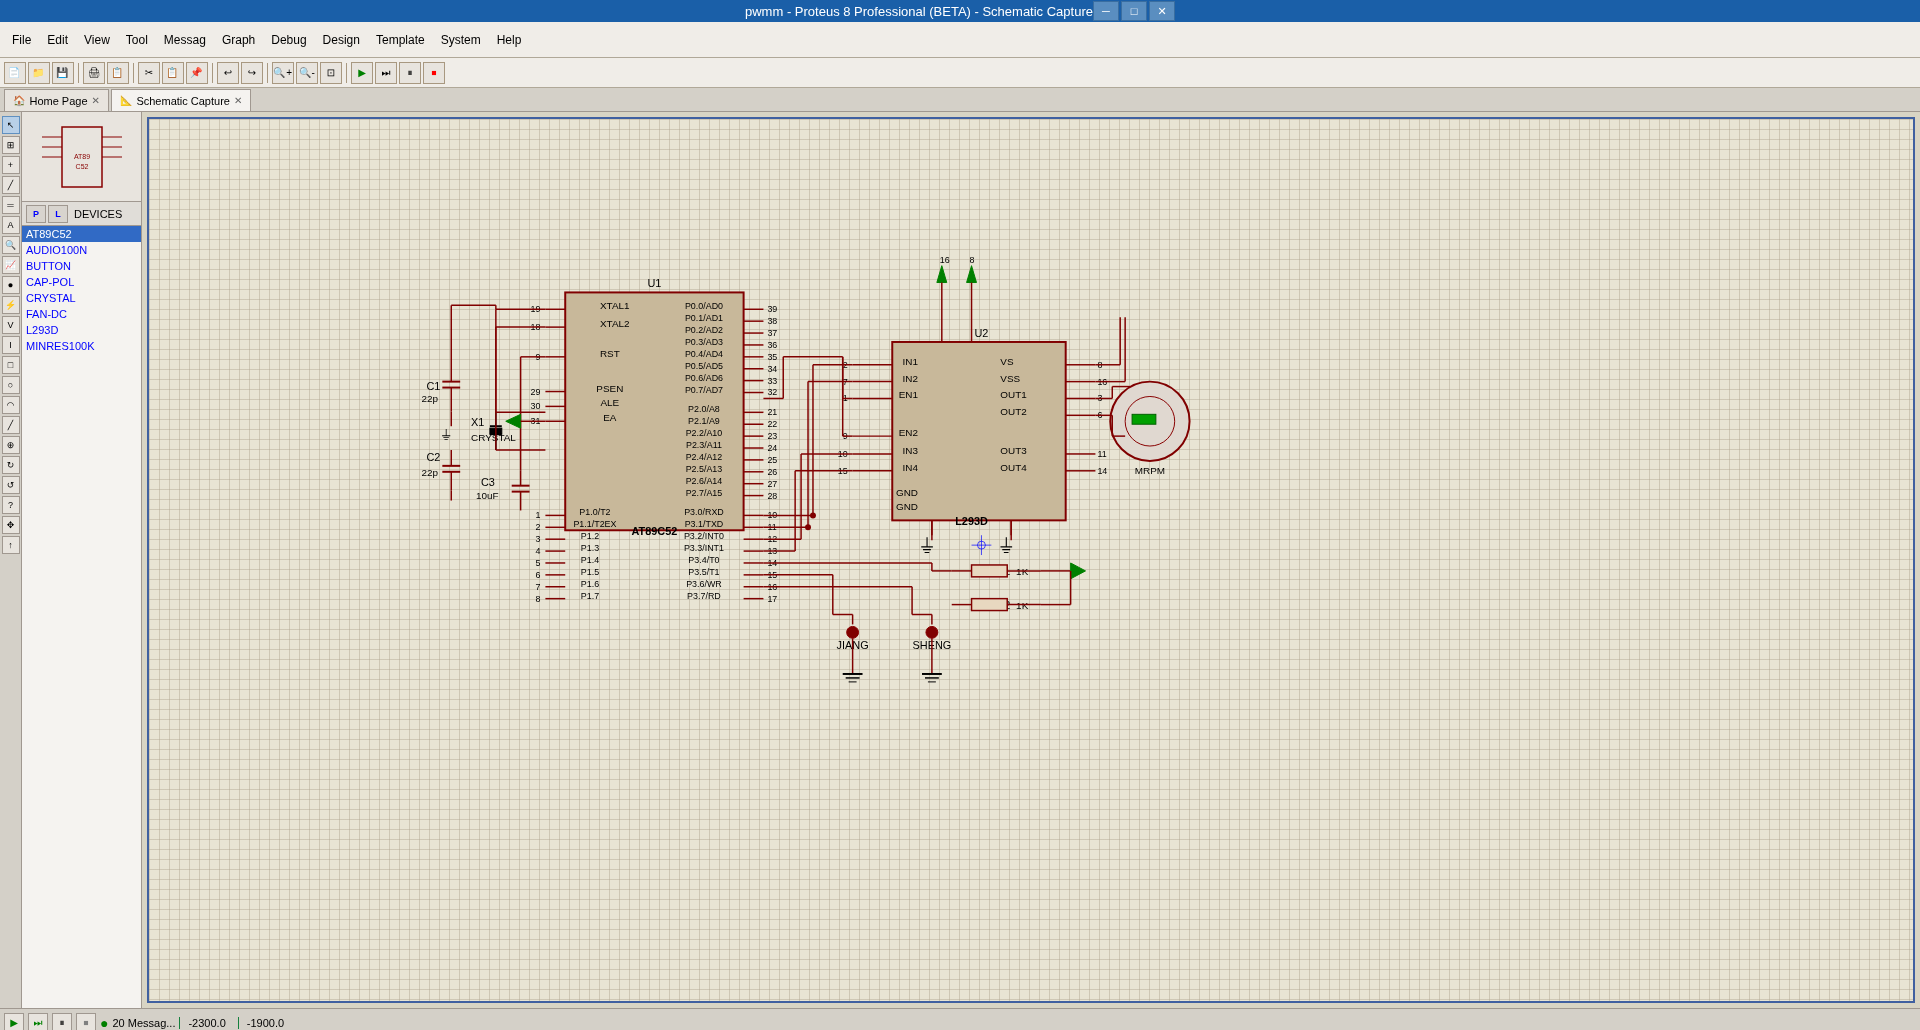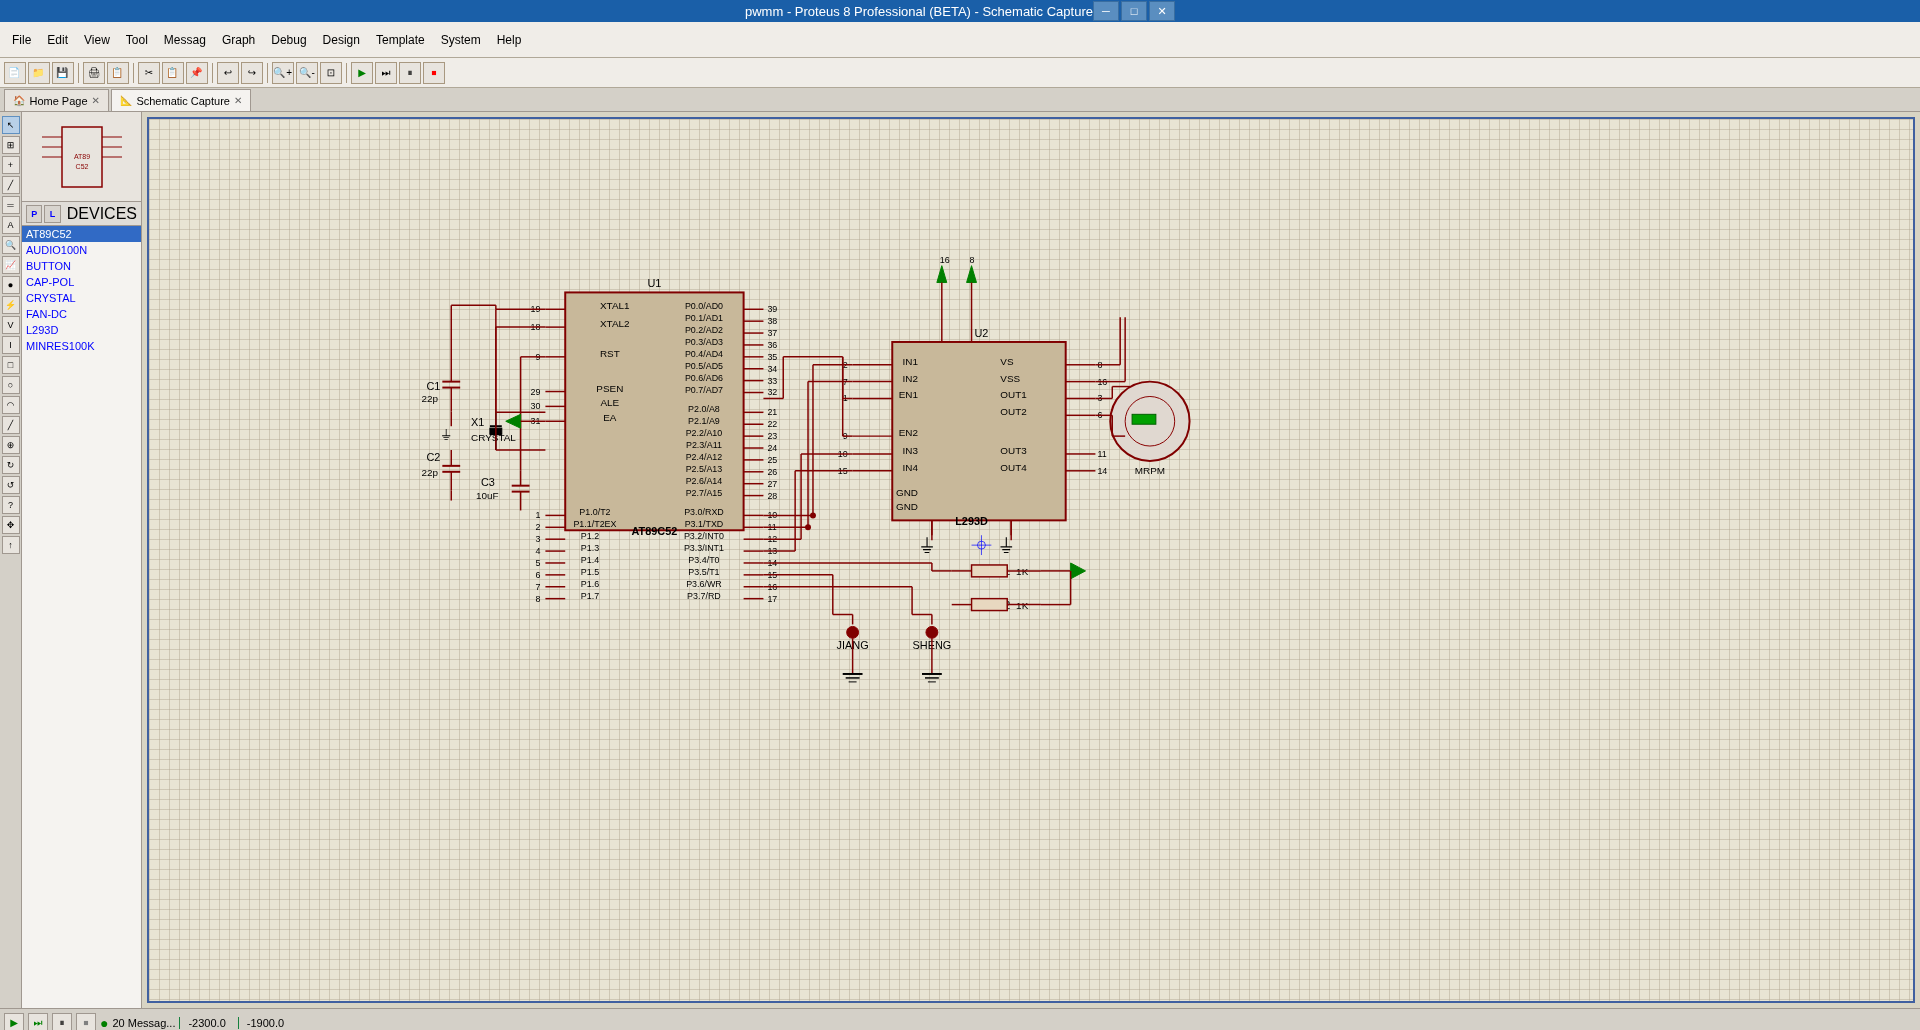--- a/index.html
+++ b/index.html
@@ -302,21 +302,21 @@
         <line x1="65" y1="20" x2="85" y2="20" stroke="#800" stroke-width="1"></line>
         <line x1="65" y1="30" x2="85" y2="30" stroke="#800" stroke-width="1"></line>
         <line x1="65" y1="40" x2="85" y2="40" stroke="#800" stroke-width="1"></line>
         <text x="45" y="42" font-size="7" fill="#800" text-anchor="middle">AT89</text>
         <text x="45" y="52" font-size="7" fill="#800" text-anchor="middle">C52</text>
       </svg>
     </div>
     <div id="device-panel-toolbar">
       <div class="dp-btn" style="font-weight:bold; color:blue;">P</div>
       <div class="dp-btn" style="font-weight:bold; color:blue;">L</div>
-      <span style="font-size:16px; margin-left:4px;">DEVICES</span>
+      <span style="font-size:11px; margin-left:4px;">DEVICES</span>
     </div>
     <div id="device-list">
       <div class="device-item selected">AT89C52</div>
       <div class="device-item">AUDIO100N</div>
       <div class="device-item">BUTTON</div>
       <div class="device-item">CAP-POL</div>
       <div class="device-item">CRYSTAL</div>
       <div class="device-item">FAN-DC</div>
       <div class="device-item">L293D</div>
       <div class="device-item">MINRES100K</div>

